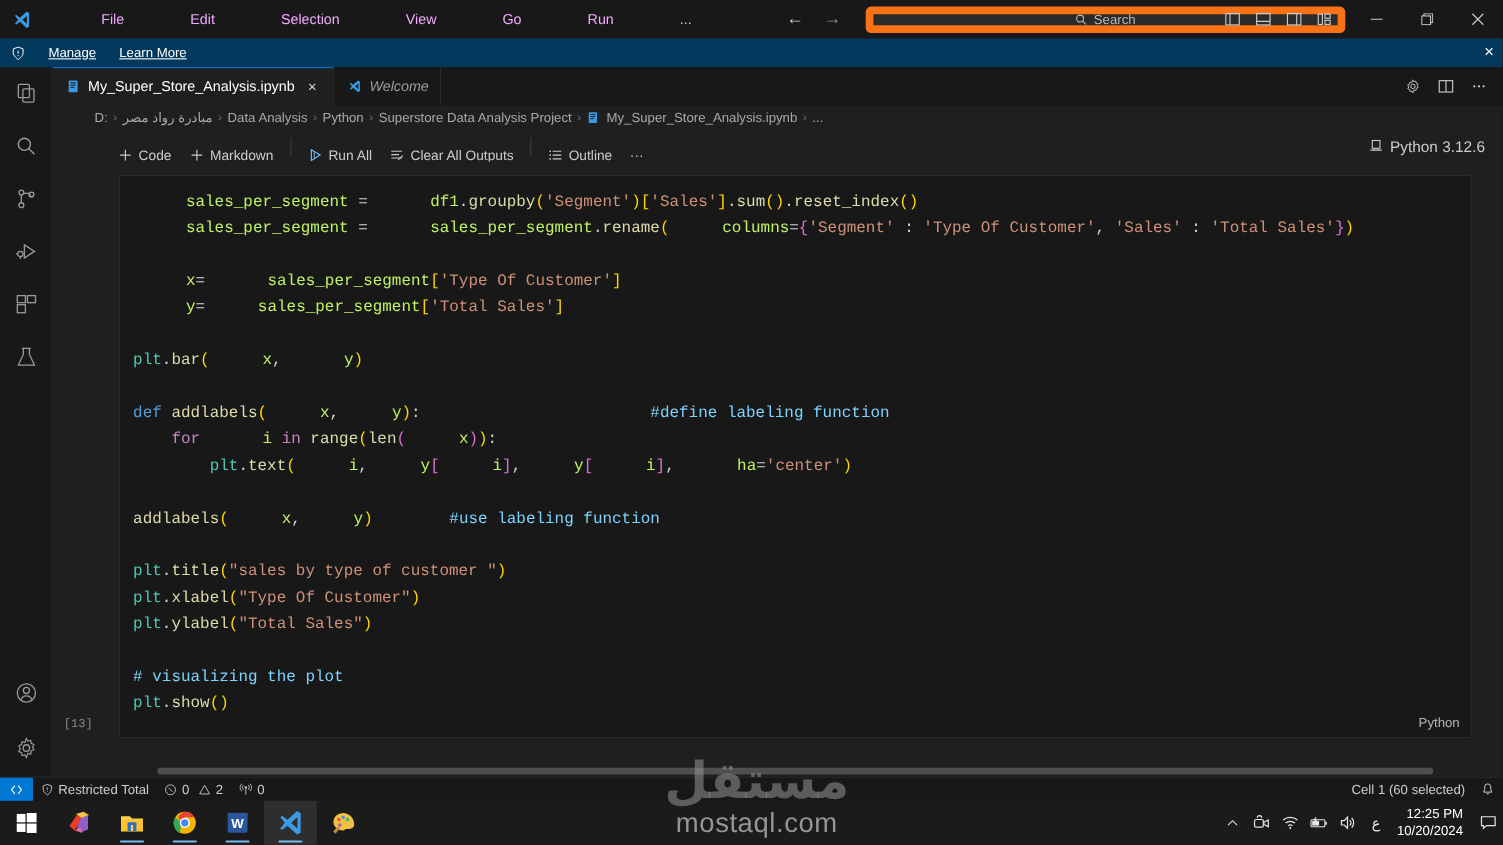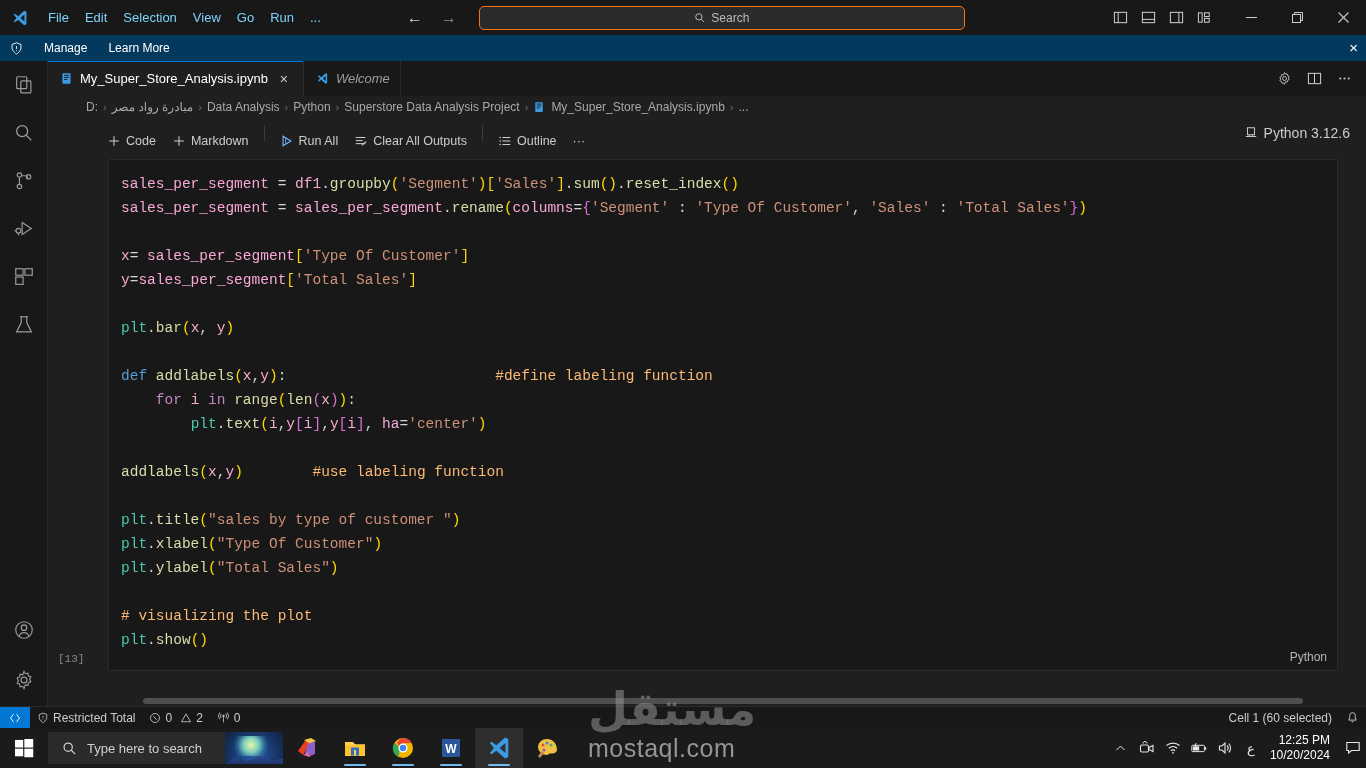--- a/index.html
+++ b/index.html
@@ -12,41 +12,41 @@
   .app { position:relative; width:1366px; height:768px; display:flex; flex-direction:column; }
 
   
   .titlebar {
     height:35px; background:#181818; display:flex; align-items:center;
     flex:0 0 35px; position:relative;
   }
   .vscode-logo { width:40px; display:flex; align-items:center; justify-content:center; }
   .menu { display:flex; align-items:center; gap:0px; }
   .menu-item {
-    padding:4px 8px; font-size:13px; color:#7dd3fc; cursor:default; line-height:16px;
+    padding:4px 8px; font-size:13px; color:#f0abfc; cursor:default; line-height:16px;margin-left:44px;
   }
   .nav-arrows { display:flex; align-items:center; gap:18px; margin-left:78px; }
   .nav-arrow { color:#8a8a8a; font-size:16px; line-height:1; }
   .nav-arrow.active { color:#cccccc; }
   .cmd-center {
-    width:486px; height:24px; margin-left:22px; background:#2b2b2b;
-    border:1px solid #f97316; border-radius:5px; display:flex;
+    width:436px; height:24px; margin-left:22px; background:#2b2b2b;
+    border:7px solid #f97316; border-radius:5px; display:flex;
     align-items:center; justify-content:center; gap:5px; color:#bbbbbb; font-size:12px;
   }
   .win-right { position:absolute; right:0; top:0; height:35px; display:flex; align-items:center; }
   .layout-icons { display:flex; align-items:center; gap:0; margin-right:10px; }
   .lico { width:28px; height:30px; display:flex; align-items:center; justify-content:center; }
   .wbtn { width:46px; height:35px; display:flex; align-items:center; justify-content:center; color:#cccccc; }
 
   
   .banner {
     height:26px; background:#04395e; color:#ffffff; display:flex; align-items:center;
     padding:0 10px; gap:7px; font-size:12px; flex:0 0 26px; position:relative;
   }
-  .banner a { color:#ffffff; margin-left:14px; cursor:pointer; }
+  .banner a { color:#ffffff; text-decoration:underline; margin-left:14px; cursor:pointer; }
   .banner-close { position:absolute; right:8px; top:4px; font-size:15px; line-height:18px; color:#fff; }
 
   
   .bodyrow { flex:1 1 auto; display:flex; min-height:0; }
 
   
   .activitybar {
     width:48px; background:#181818; display:flex; flex-direction:column;
     align-items:center; flex:0 0 48px; border-right:1px solid #2b2b2b;
   }
@@ -106,27 +106,27 @@
     font-size:14.5px; line-height:24px; white-space:pre; color:#cccccc;
     letter-spacing:0px;
   }
   .lang-badge { position:absolute; right:10px; bottom:6px; font-size:12px; color:#b5b5b5; }
   .cellscroll {
     position:absolute; left:0; right:0; bottom:0; height:10px; background:#1f1f1f;
   }
   .cellscroll .thumb { position:absolute; left:35px; top:2px; width:1160px; height:6px; background:#4f4f4f; border-radius:3px; }
 
   
-  .t-var   { color:#f9a8d4; }
+  .t-var   { color:#bef264;margin-left:48px; }
   .t-fn    { color:#dcdcaa; }
   .t-mod   { color:#4ec9b0; }
   .t-str   { color:#ce9178; }
   .t-kw    { color:#c586c0; }
   .t-kw2   { color:#569cd6; }
-  .t-cmt   { color:#fdba74; }
+  .t-cmt   { color:#7dd3fc; }
   .t-op    { color:#d4d4d4; }
   .t-p1    { color:#ffd700; }
   .t-p2    { color:#da70d6; }
 
   
   .statusbar {
     height:22px; background:#181818; display:flex; align-items:center;
     font-size:12px; color:#cccccc; flex:0 0 22px; border-top:1px solid #2b2b2b;
   }
   .remote {
@@ -168,21 +168,21 @@
   .tray-lang { width:26px; height:40px; display:flex; align-items:center; justify-content:center; color:#e6e6e6; font-size:13px; }
   .clock {
     display:flex; flex-direction:column; align-items:flex-end; justify-content:center;
     height:40px; padding:0 10px 0 6px; font-size:12px; color:#ffffff; line-height:15px;
   }
   .tray-notif { width:26px; height:40px; display:flex; align-items:center; justify-content:center; color:#e6e6e6; }
 
   
   .watermark {
     position:absolute; left:588px; top:678px; width:200px; height:88px;
-    display:flex; flex-direction:column; align-items:flex-start; justify-content:center;
+    display:flex; flex-direction:column; align-items:center; justify-content:center;
     pointer-events:none; z-index:50;
   }
   .wm-ar {
     font-size:46px; color:rgba(150,150,150,0.55); line-height:52px;
     font-family:"DejaVu Sans", sans-serif; font-weight:bold; direction:rtl;
   }
   .wm-en {
     font-size:25px; color:rgba(190,190,190,0.75); line-height:26px; letter-spacing:0.5px;
     font-family:"Liberation Sans", sans-serif;
   }
@@ -523,28 +523,20 @@
 
   <div class="taskbar">
     <div class="startbtn">
       <svg width="19" height="19" viewBox="0 0 20 20">
           <rect x="0" y="1" width="8.6" height="8" fill="#ffffff"></rect>
           <rect x="9.8" y="0" width="9.4" height="9" fill="#ffffff"></rect>
           <rect x="0" y="10.2" width="8.6" height="8" fill="#ffffff"></rect>
           <rect x="9.8" y="10.2" width="9.4" height="9" fill="#ffffff"></rect>
         </svg>
     </div>
-    <div class="tbsearch">
-      <svg width="15" height="15" viewBox="0 0 16 16">
-          <circle cx="6.6" cy="6.6" r="4.4" fill="none" stroke="#cfcfcf" stroke-width="1.3"></circle>
-          <line x1="9.9" y1="9.9" x2="14" y2="14" stroke="#cfcfcf" stroke-width="1.3"></line>
-        </svg>
-      <span>Type here to search</span>
-      <span class="tb-fireworks"></span>
-    </div>
     <div class="tbicons">
       <div class="tbapp">
         <svg width="24" height="24" viewBox="0 0 24 24">
             <path d="M3 15 10 5l5 2-7 12-5-4z" fill="#ea3e23"></path>
             <path d="M9 4 16 2l5 3-6 3-6-4z" fill="#f5c242"></path>
             <path d="M13 8 20 5v13l-7 3-3-4 3-9z" fill="#8f5ec8"></path>
             <path d="M8 19l5-3 2 5-7-2z" fill="#e36a9a"></path>
           </svg>
       </div>
       <div class="tbapp">

